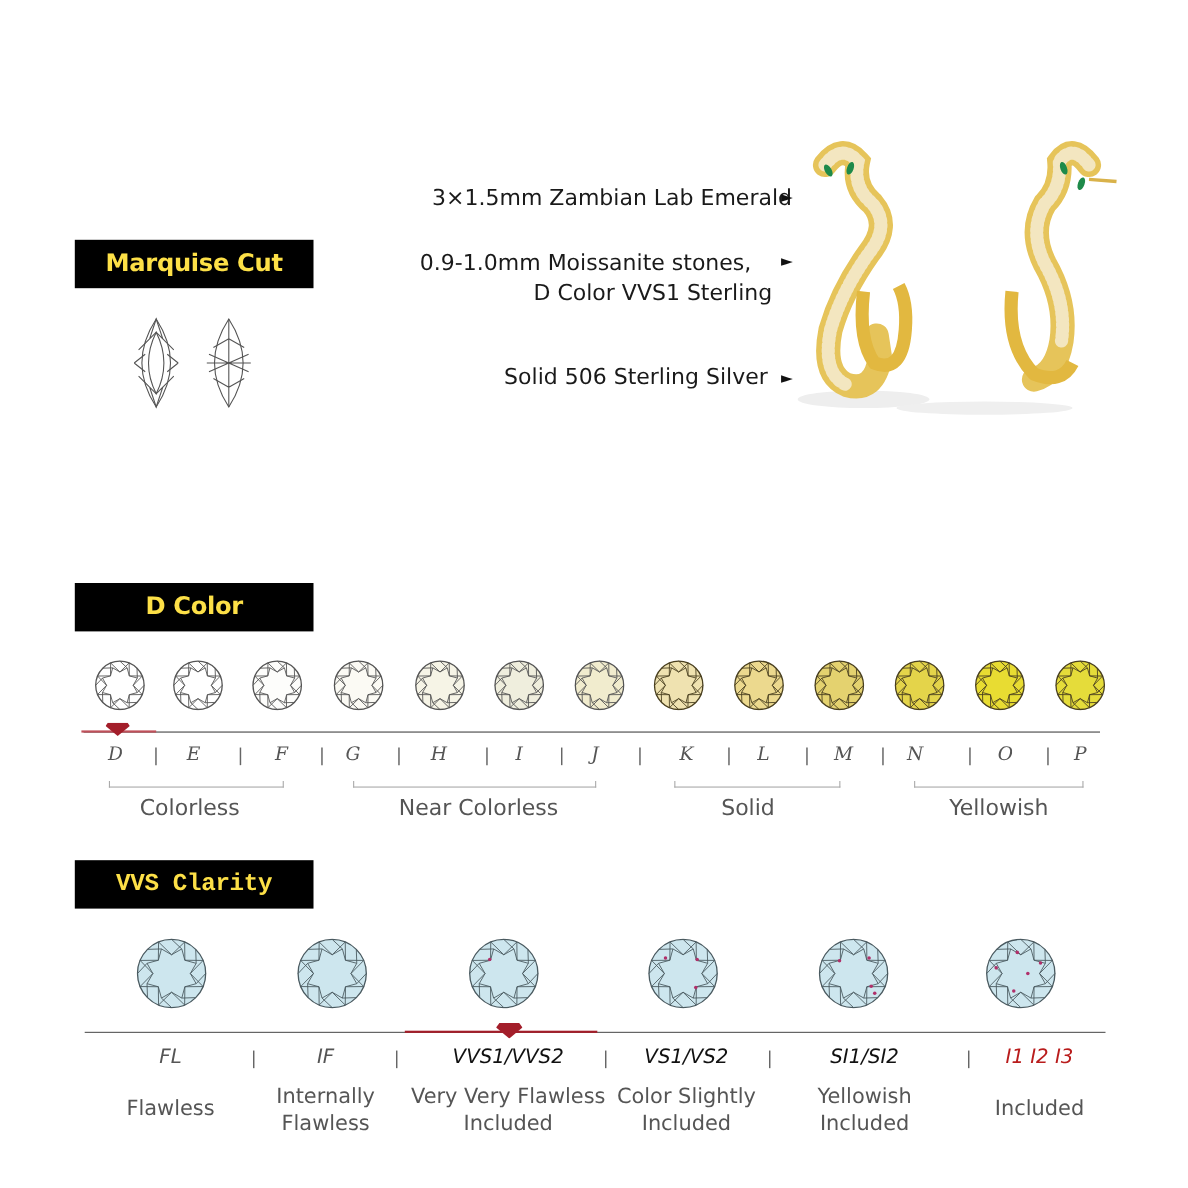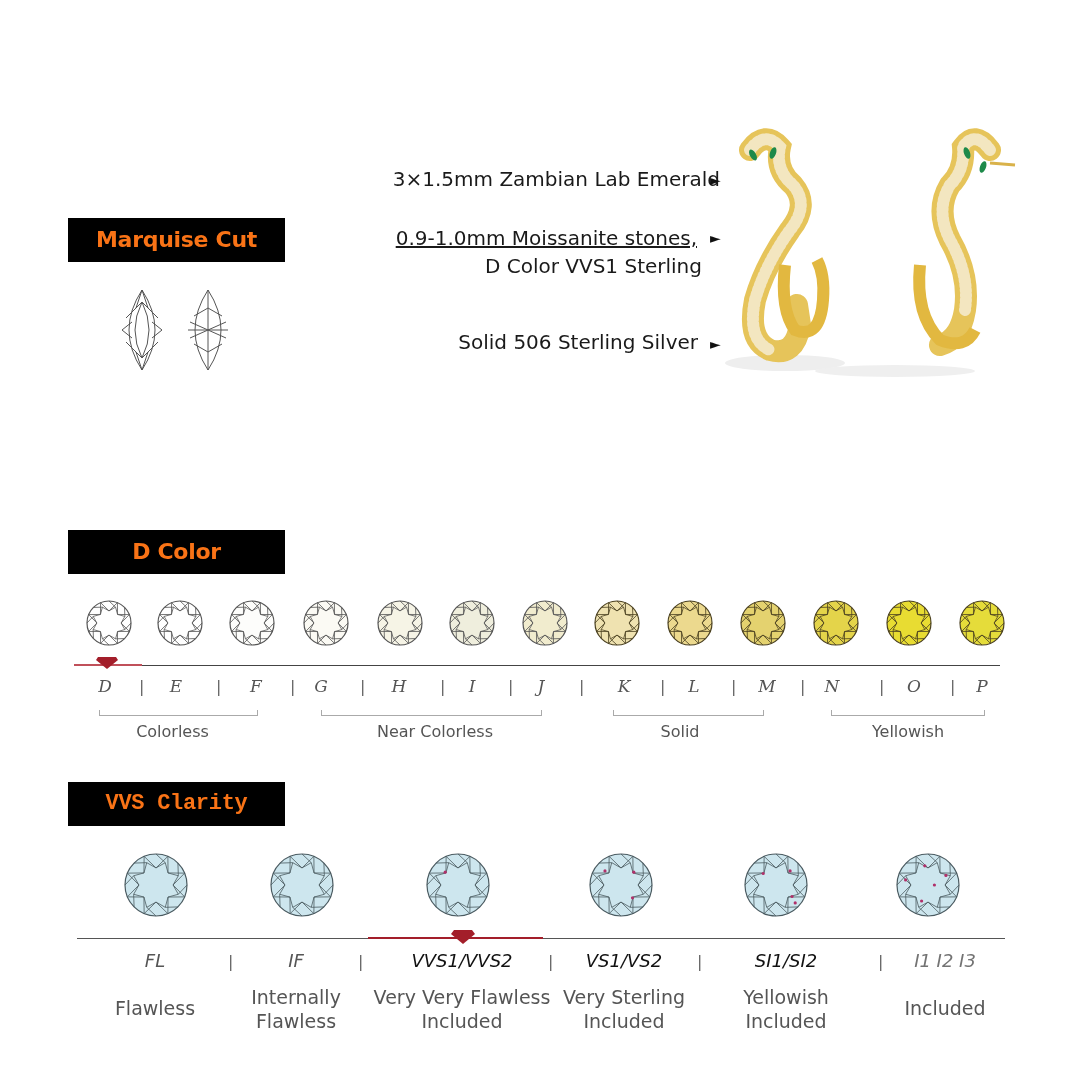--- a/index.html
+++ b/index.html
@@ -2,41 +2,41 @@
 <html><head>
 <meta charset="utf-8">
 <style>
   html, body { margin: 0; padding: 0; }
   body {
     width: 1080px; height: 1080px; background: #ffffff; position: relative; overflow: hidden;
     font-family: "DejaVu Sans", "Liberation Sans", sans-serif; color: #222;
   }
   .abs { position: absolute; }
   .label-box {
-    position: absolute; background: #000; color: #f97316; font-weight: bold;
+    position: absolute; background: #000; color: #fde047; font-weight: bold;
     font-size: 22px; height: 44px; line-height: 44px; text-align: center;
     width: 217px; left: 68px; letter-spacing: -0.3px;
   }
   .spec {
     position: absolute; right: 360px; text-align: right; font-size: 20px;
     color: #1a1a1a; line-height: 28px; white-space: nowrap;
   }
   .arrow { position: absolute; left: 710px; font-size: 14px; color: #111; }
   .marquise { position: absolute; }
   .gem { position: absolute; }
   .grade {
     position: absolute; font-family: "DejaVu Serif", "Liberation Serif", serif;
     font-style: italic; font-size: 17px; color: #555; text-align: center; width: 30px;
   }
   .sep { position: absolute; font-size: 16px; color: #666; }
   .bracket {
     position: absolute; height: 5px; border: 1px solid #aaa; border-top: none;
   }
   .cat {
-    position: absolute; font-size: 16px; color: #555; text-align: center;
+    position: absolute; font-size: 20px; color: #555; text-align: center;
   }
   .cgrade {
     position: absolute; font-style: italic; font-size: 18px; color: #222; text-align: center; width: 160px;
   }
   .cdesc {
     position: absolute; font-size: 19px; color: #555; text-align: center; width: 190px; line-height: 24px;
   }
 </style>
 </head>
 <body>
@@ -52,21 +52,21 @@
     <path d="M8 30 L18 20 M40 30 L30 20 M8 54 L18 64 M40 54 L30 64 M4 42 L14 34 M44 42 L34 34 M4 42 L14 50 M44 42 L34 50"></path>
 
     <path d="M90 2 Q116 42 90 82 Q64 42 90 2 Z"></path>
     <path d="M90 2 L90 82 M70 42 L110 42 M90 20 L76 28 M90 20 L104 28 M90 64 L76 56 M90 64 L104 56 M90 42 L72 34 M90 42 L108 34 M90 42 L72 50 M90 42 L108 50"></path>
   </g>
 </svg>
 
 <div class="spec" style="top:165px;">3×1.5mm Zambian Lab Emerald</div>
 <div class="arrow" style="top:172px;">►</div>
 
-<div class="spec" style="top:224px; right:383px;text-decoration:underline;">0.9-1.0mm Moissanite stones,</div>
+<div class="spec" style="top:224px; right:397px;">0.9-1.0mm Moissanite stones,</div>
 <div class="spec" style="top:252px; right:378px;">D Color VVS1 Sterling</div>
 <div class="arrow" style="top:230px;">►</div>
 
 <div class="spec" style="top:328px; right:382px;">Solid 506 Sterling Silver</div>
 <div class="arrow" style="top:336px;">►</div>
 
 <svg class="abs" style="left:725px;top:125px;" width="300" height="270" viewBox="0 0 300 270">
   <ellipse cx="60" cy="238" rx="60" ry="8" fill="#eee"></ellipse>
   <ellipse cx="170" cy="246" rx="80" ry="6" fill="#efefef"></ellipse>
 
@@ -717,29 +717,29 @@
       <div>Internally</div>
       <div>Flawless</div>
     </div>
     <div class="cgrade" style="left: 382px; top: 950px; color: rgb(17, 17, 17);">VVS1/VVS2</div>
     <div class="cdesc" style="left: 367px; top: 985px;">
       <div>Very Very Flawless</div>
       <div>Included</div>
     </div>
     <div class="cgrade" style="left: 544px; top: 950px; color: rgb(17, 17, 17);">VS1/VS2</div>
     <div class="cdesc" style="left: 529px; top: 985px;">
-      <div>Very Sterling</div>
+      <div>Color Slightly</div>
       <div>Included</div>
     </div>
     <div class="cgrade" style="left: 706px; top: 950px; color: rgb(17, 17, 17);">SI1/SI2</div>
     <div class="cdesc" style="left: 691px; top: 985px;">
       <div>Yellowish</div>
       <div>Included</div>
     </div>
-    <div class="cgrade" style="left: 865px; top: 950px; color: #737373;">I1 I2 I3</div>
+    <div class="cgrade" style="left: 865px; top: 950px; color: #b91c1c;">I1 I2 I3</div>
     <div class="cdesc" style="left: 850px; top: 996px;">
       <div>Included</div>
     </div>
     <div class="sep" style="left: 228px; top: 952px;">|</div>
     <div class="sep" style="left: 358px; top: 952px;">|</div>
     <div class="sep" style="left: 548px; top: 952px;">|</div>
     <div class="sep" style="left: 697px; top: 952px;">|</div>
     <div class="sep" style="left: 878px; top: 952px;">|</div>
   </div>
 

